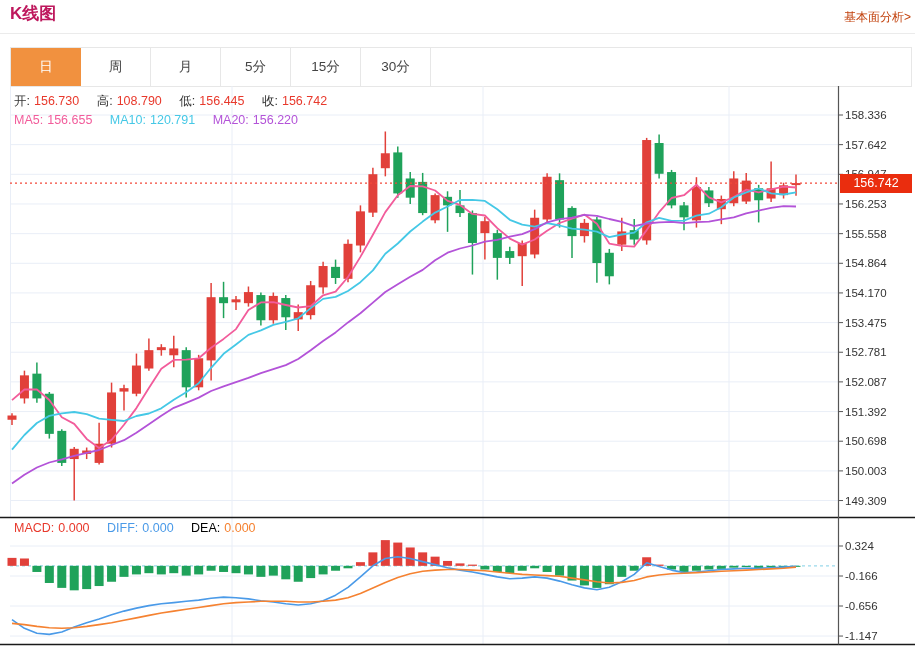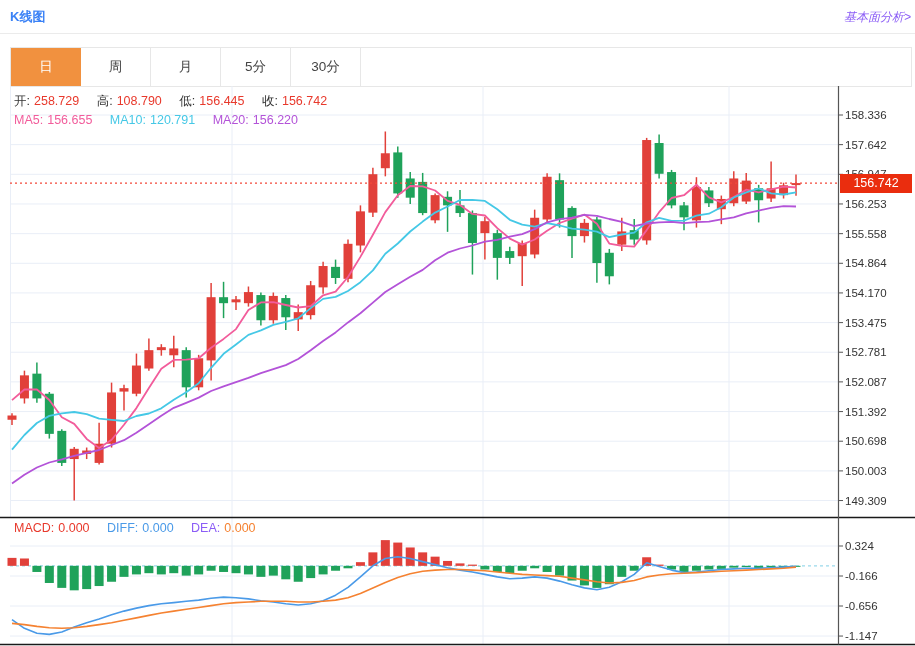--- a/index.html
+++ b/index.html
@@ -1,19 +1,19 @@
 <!DOCTYPE html>
 <html><head>
 <meta charset="utf-8">
 <style>
   html,body{margin:0;padding:0;background:#fff;}
   body{width:915px;height:646px;overflow:hidden;font-family:"Liberation Sans",sans-serif;}
   .page{position:relative;width:915px;height:646px;background:#fff;}
-  .title{position:absolute;left:10px;top:8px;font-size:13px;font-weight:bold;color:#3b82f6;}
-  .link{position:absolute;right:4px;top:9px;font-size:12px;color:#8b5cf6;text-decoration:none;cursor:pointer;font-style:italic;}
+  .title{position:absolute;left:10px;top:2px;font-size:17px;font-weight:bold;color:#be185d;}
+  .link{position:absolute;right:4px;top:9px;font-size:12px;color:#c2410c;text-decoration:none;cursor:pointer;}
   .hdr-divider{position:absolute;left:0;right:0;top:33px;border-top:1px solid #ebebeb;height:0;}
   .tabs{position:absolute;left:10px;right:3px;top:47px;height:38px;border:1px solid #e7e7e7;display:flex;background:#fff;box-sizing:content-box;}
   .tab{width:70px;height:38px;line-height:38px;text-align:center;font-size:13.5px;color:#444;border-right:1px solid #e7e7e7;cursor:pointer;box-sizing:border-box;}
   .tab.sel{color:#fff;border-right:none;}
   #chart-svg{position:absolute;left:0;top:86px;}
   .row{position:absolute;font-size:12.5px;white-space:nowrap;z-index:5;}
   .row span{margin-right:4px;}
   .row .gap{margin-right:14px;}
   .lab{color:#333;}
   .price-tag{position:absolute;left:840px;top:174px;width:72px;height:19px;line-height:19px;color:#fff;font-size:12.5px;text-align:center;z-index:6;}
@@ -25,20 +25,21 @@
 <div class="page">
   <div class="title">K线图</div>
   <a class="link">基本面分析&gt;</a>
   <div class="hdr-divider"></div>
 
   <div class="tabs" id="tabs">
       <div class="tab sel" style="background: rgb(241, 145, 63);">日</div>
       <div class="tab">周</div>
       <div class="tab">月</div>
       <div class="tab">5分</div>
+      <div class="tab">15分</div>
       <div class="tab">30分</div>
     </div>
 
   <svg id="chart-svg" width="915" height="560" viewBox="0 86 915 560">
       <g>
         <line x1="10" y1="115" x2="838" y2="115" stroke="#e9eef7" stroke-width="1"></line>
         <line x1="10" y1="144.64000000000001" x2="838" y2="144.64000000000001" stroke="#e9eef7" stroke-width="1"></line>
         <line x1="10" y1="174.32270893371657" x2="838" y2="174.32270893371657" stroke="#e9eef7" stroke-width="1"></line>
         <line x1="10" y1="203.96270893371656" x2="838" y2="203.96270893371656" stroke="#e9eef7" stroke-width="1"></line>
         <line x1="10" y1="233.64541786743314" x2="838" y2="233.64541786743314" stroke="#e9eef7" stroke-width="1"></line>
@@ -306,32 +307,32 @@
         <text x="845" y="474.89354466858043">150.003</text>
         <text x="845" y="504.5335446685792">149.309</text>
         <text x="845" y="550">0.324</text>
         <text x="845" y="580">-0.166</text>
         <text x="845" y="610">-0.656</text>
         <text x="845" y="640.0612244897959">-1.147</text>
       </g>
     </svg>
 
   <div class="row" style="left:14px;top:93px;">
-    <span class="lab">开:</span><span class="v-red gap" style="color: rgb(232, 57, 44);">258.729</span>
+    <span class="lab">开:</span><span class="v-red gap" style="color: rgb(232, 57, 44);">156.730</span>
     <span class="lab">高:</span><span class="v-red gap" style="color: rgb(232, 57, 44);">108.790</span>
     <span class="lab">低:</span><span class="v-red gap" style="color: rgb(232, 57, 44);">156.445</span>
     <span class="lab">收:</span><span class="v-red" style="color: rgb(232, 57, 44);">156.742</span>
   </div>
 
   <div class="row" style="left:14px;top:113px;">
     <span class="c-ma5" style="color: rgb(242, 92, 155); margin-top: 36px;">MA5:</span><span class="c-ma5 gap" style="color: rgb(242, 92, 155);">156.655</span>
     <span class="c-ma10" style="color: rgb(69, 200, 230);">MA10:</span><span class="c-ma10 gap" style="color: rgb(69, 200, 230);">120.791</span>
     <span class="c-ma20" style="color: rgb(179, 83, 216);">MA20:</span><span class="c-ma20" style="color: rgb(179, 83, 216);">156.220</span>
   </div>
 
   <div class="row" style="left:14px;top:521px;">
     <span class="c-macd" style="color: rgb(232, 57, 44);">MACD:</span><span class="c-macd gap" style="color: rgb(232, 57, 44);">0.000</span>
     <span class="c-diff" style="color: rgb(74, 154, 232);">DIFF:</span><span class="c-diff gap" style="color: rgb(74, 154, 232);">0.000</span>
-    <span class="c-dea" style="color: #8b5cf6;">DEA:</span><span class="c-dea" style="color: rgb(245, 130, 49);">0.000</span>
+    <span class="c-dea" style="color: #000000;">DEA:</span><span class="c-dea" style="color: rgb(245, 130, 49);">0.000</span>
   </div>
 
   <div class="price-tag" style="background: rgb(234, 45, 14); top: 173.578px;">156.742</div>
 </div>
 
 </body></html>

